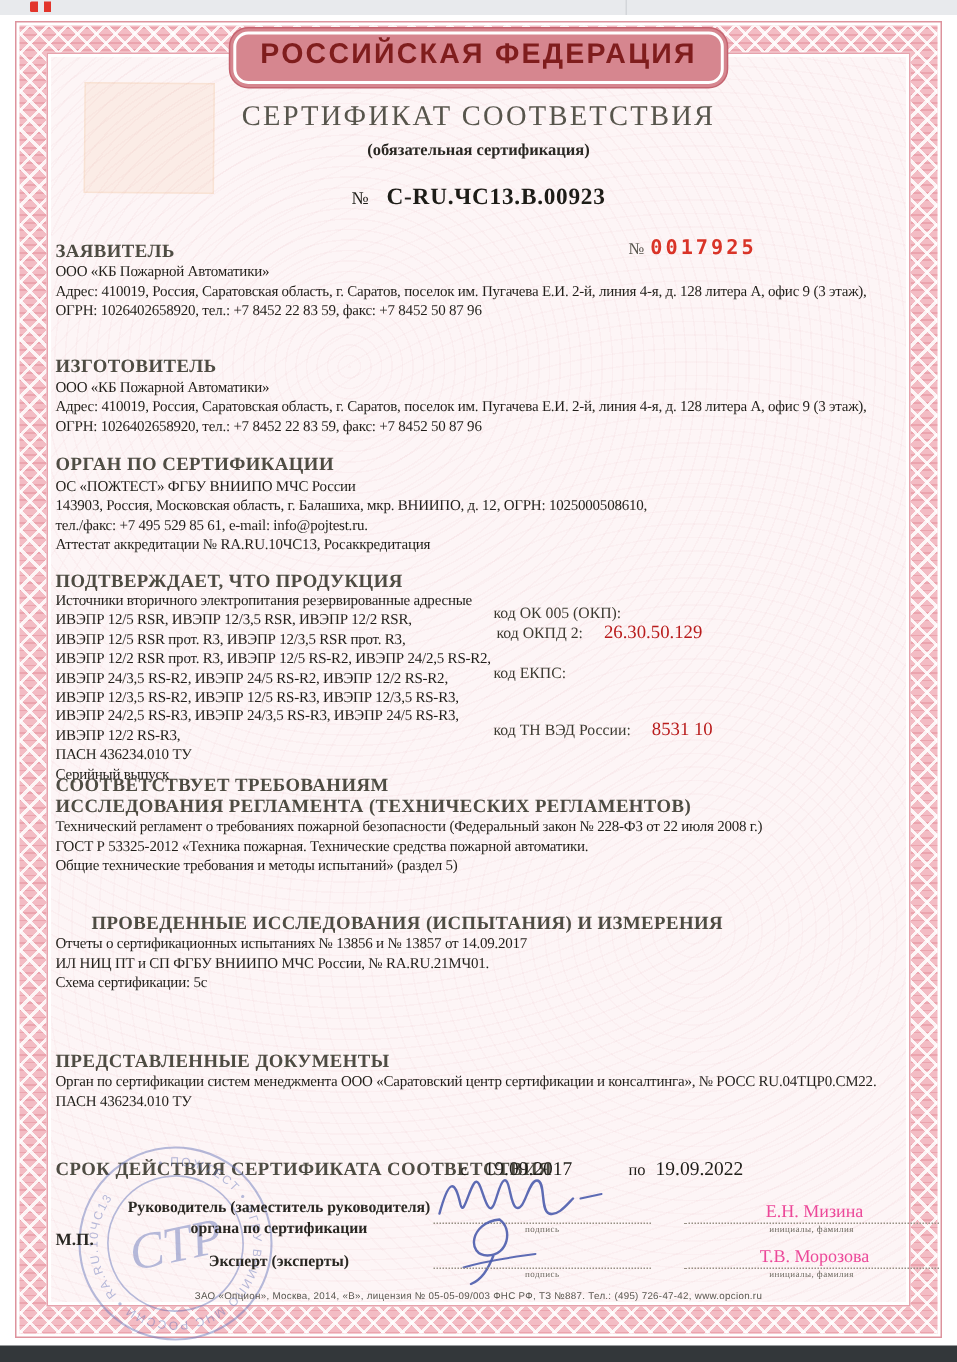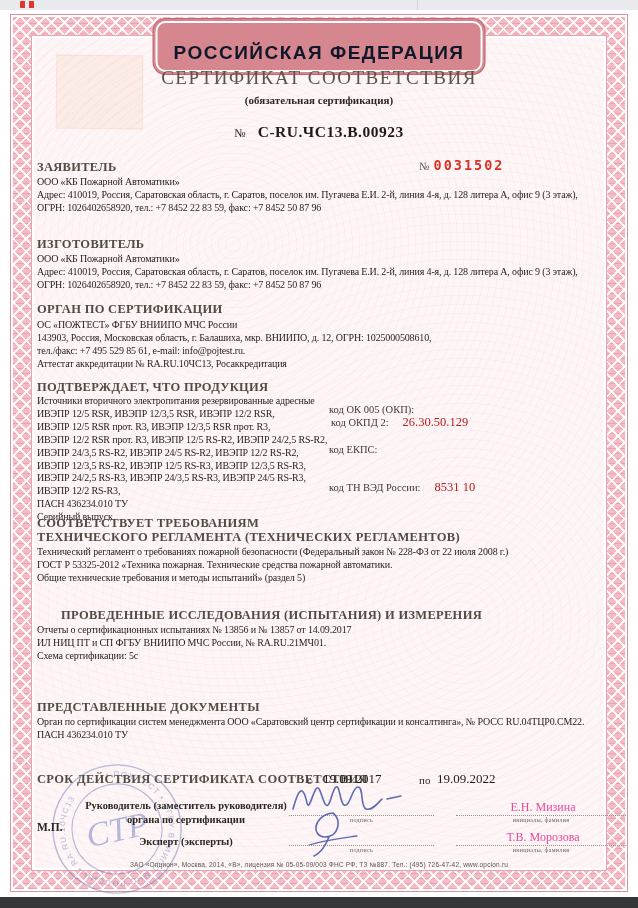--- a/index.html
+++ b/index.html
@@ -19,22 +19,22 @@
       repeating-linear-gradient(-45deg,rgba(255,255,255,.85) 0 2px,transparent 2px 9px),
       repeating-linear-gradient(0deg,rgba(219,120,133,.35) 0 1px,transparent 1px 5px);}
   .inner{position:absolute;inset:20px;border:1px solid #e6a3ad;box-shadow:inset 0 0 0 2px #fff;
     background-color:#fdf5f6;
     background-image:
       repeating-radial-gradient(circle at 35% 25%,rgba(224,156,167,.07) 0 1px,transparent 1px 7px),
       repeating-radial-gradient(circle at 75% 70%,rgba(224,156,167,.06) 0 1px,transparent 1px 9px);}
   .content{position:absolute;inset:0;z-index:3;}
 
   .banner{position:absolute;top:6px;left:50%;transform:translateX(-50%);
-    background:#d6868f;color:#0f172a;font-family:"Liberation Sans",sans-serif;font-weight:bold;
-    font-size:19px;letter-spacing:1.5px;padding:19px 16px 6px;border:2px solid #fff;border-radius:10px;
+    background:#d6868f;color:#7f1d1d;font-family:"Liberation Sans",sans-serif;font-weight:bold;
+    font-size:19px;letter-spacing:1.5px;padding:3px 16px 6px;border:2px solid #fff;border-radius:10px;
     box-shadow:0 0 0 2px #d6868f,0 0 0 3px #c4636f;white-space:nowrap;}
 
   .title{position:absolute;top:52px;left:0;width:100%;text-align:center;font-size:19px;
     letter-spacing:1.5px;color:#57554c;}
   .subtitle{position:absolute;top:79px;left:0;width:100%;text-align:center;font-size:11px;
     font-weight:bold;color:#2a2823;}
   .certno-row{position:absolute;top:108px;left:0;width:100%;text-align:center;color:#1d1c17;}
   .certno-row .nolabel{font-size:12px;margin-right:12px;}
   .certno-row .noval{font-size:15.5px;font-weight:bold;letter-spacing:.5px;}
 
@@ -88,21 +88,21 @@
     <div class="banner">РОССИЙСКАЯ ФЕДЕРАЦИЯ</div>
 
     <div class="title">СЕРТИФИКАТ СООТВЕТСТВИЯ</div>
     <div class="subtitle">(обязательная сертификация)</div>
 
     <div class="certno-row">
       <span class="nolabel">№</span><span class="noval">C-RU.ЧС13.B.00923</span>
     </div>
 
     <div class="blankno">
-      <span class="lbl">№</span><span class="digits">0031502</span>
+      <span class="lbl">№</span><span class="digits">0017925</span>
     </div>
 
     <div class="h" style="left:26px;top:145px;">ЗАЯВИТЕЛЬ</div>
     <div class="lines" style="left:26px;top:161px;">
       <div>ООО «КБ Пожарной Автоматики»</div>
       <div>Адрес: 410019, Россия, Саратовская область, г. Саратов, поселок им. Пугачева Е.И. 2-й, линия 4-я, д. 128 литера А, офис 9 (3 этаж),</div>
       <div>ОГРН: 1026402658920, тел.: +7 8452 22 83 59, факс: +7 8452 50 87 96</div>
     </div>
 
     <div class="h" style="left:26px;top:222px;">ИЗГОТОВИТЕЛЬ</div>
@@ -145,21 +145,21 @@
     <div class="code-row" style="left:318px;top:424px;">
       <span class="cl">код ЕКПС:</span>
       <span class="cv"></span>
     </div>
     <div class="code-row" style="left:318px;top:462px;">
       <span class="cl">код ТН ВЭД России:</span>
       <span class="cv">8531 10</span>
     </div>
 
     <div class="h" style="left:26px;top:501px;">СООТВЕТСТВУЕТ ТРЕБОВАНИЯМ</div>
-    <div class="h" style="left:26px;top:515px;">ТЕХНИЧЕСКОГО РЕГЛАМЕНТА (ТЕХНИЧЕСКИХ РЕГЛАМЕНТОВ)</div>
+    <div class="h" style="left:26px;top:515px;">ИССЛЕДОВАНИЯ РЕГЛАМЕНТА (ТЕХНИЧЕСКИХ РЕГЛАМЕНТОВ)</div>
     <div class="lines" style="left:26px;top:531px;">
       <div>Технический регламент о требованиях пожарной безопасности (Федеральный закон № 228-ФЗ от 22 июля 2008 г.)</div>
       <div>ГОСТ Р 53325-2012 «Техника пожарная. Технические средства пожарной автоматики.</div>
       <div>Общие технические требования и методы испытаний» (раздел 5)</div>
     </div>
 
     <div class="h" style="left:26px;top:593px;margin-left:24px;">ПРОВЕДЕННЫЕ ИССЛЕДОВАНИЯ (ИСПЫТАНИЯ) И ИЗМЕРЕНИЯ</div>
     <div class="lines" style="left:26px;top:609px;">
       <div>Отчеты о сертификационных испытаниях № 13856 и № 13857 от 14.09.2017</div>
       <div>ИЛ НИЦ ПТ и СП ФГБУ ВНИИПО МЧС России, № RA.RU.21МЧ01.</div>

